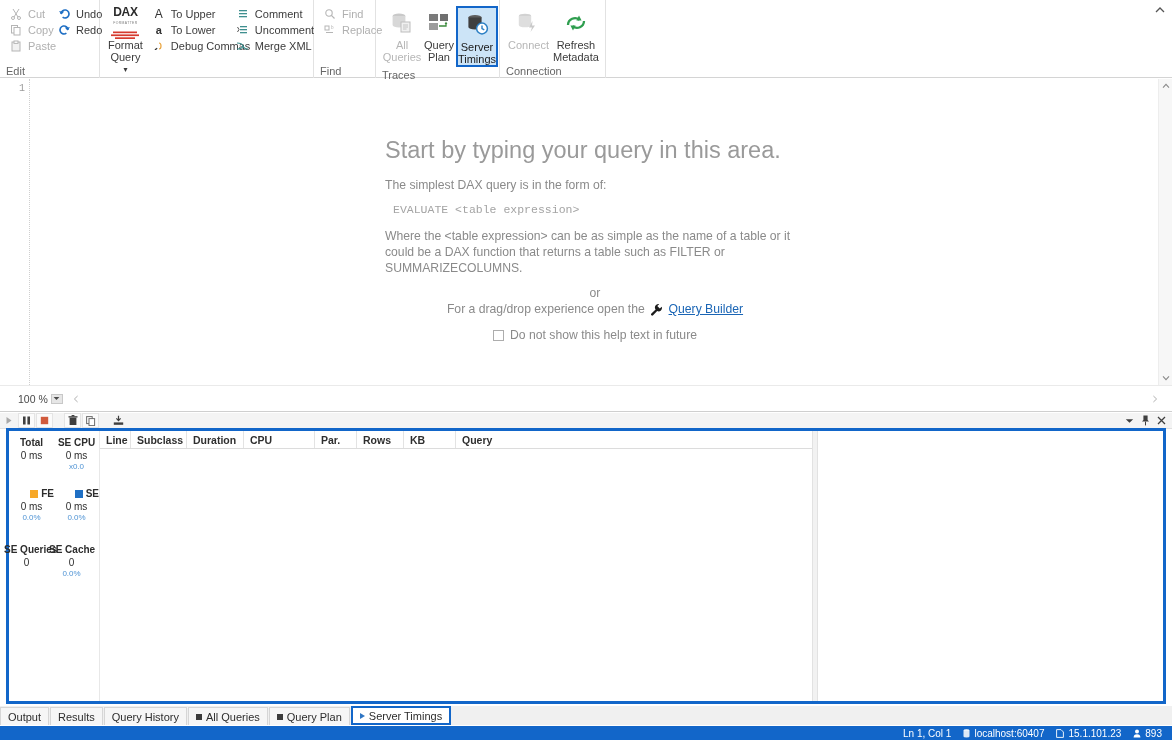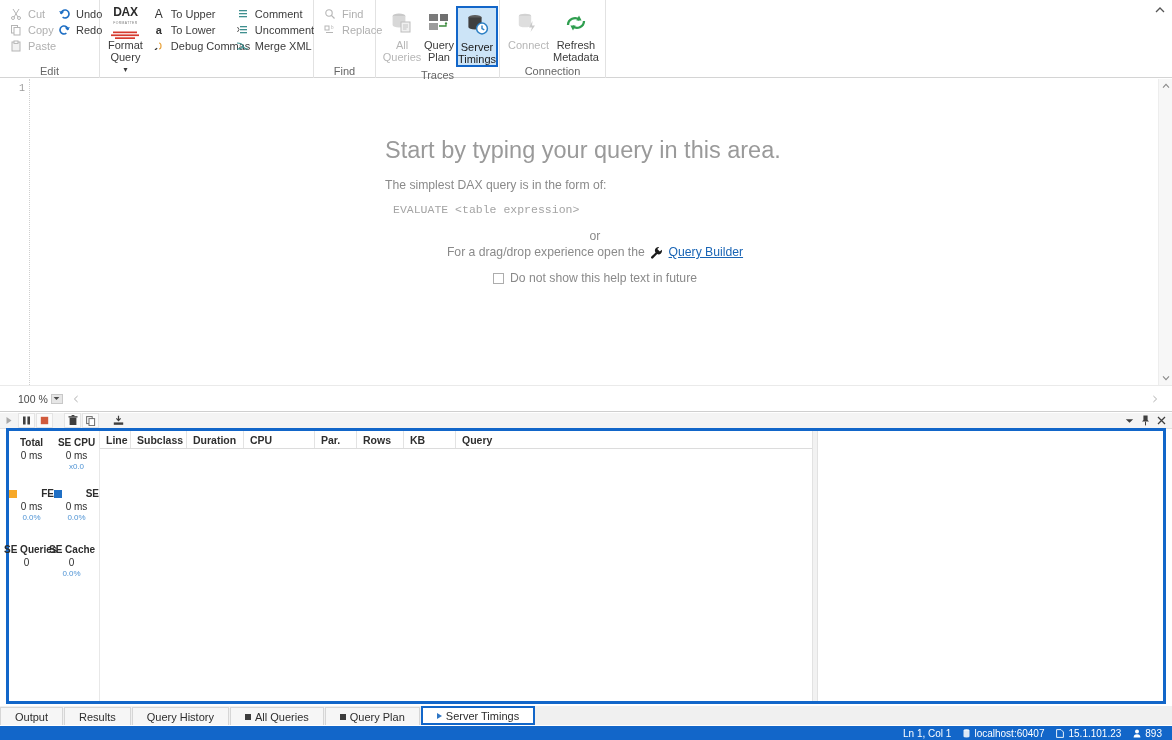--- a/index.html
+++ b/index.html
@@ -24,21 +24,21 @@
   .rgroup {
     position: relative;
     display: flex; flex-direction: column;
     padding: 3px 6px 0 6px;
     border-right: 1px solid #e2e2e2;
     height: 78px;
   }
   .rgroup-body { display: flex; flex: 1 1 auto; align-items: flex-start; padding-top: 3px; }
   .rgroup-label {
     height: 15px; line-height: 15px;
-    text-align: center; font-size: 11px; color: #666;
+    text-align: left; font-size: 11px; color: #666;
     border-top: 1px solid transparent;
   }
 
   
   .cmd-col { display: flex; flex-direction: column; justify-content: flex-start; }
   .cmd-small {
     display: flex; align-items: center; gap: 5px;
     height: 16px; padding: 0 6px 0 3px;
     font-size: 11px; color: #b0b0b0; white-space: nowrap;
   }
@@ -159,21 +159,21 @@
     padding: 6px 0 0 0; background: #fff;
     border-right: 1px solid #e8e8e8;
   }
   .mrow { display: flex; }
   .mcell { width: 45px; text-align: center; }
   .mcell .mt { font-size: 10px; font-weight: bold; color: #2d2d2d; white-space: nowrap; }
   .mcell .mv { font-size: 10px; color: #2d2d2d; margin-top: 2px; }
   .mcell .mp { font-size: 8px; color: #4f93d4; margin-top: 1px; }
   .mrow.g2 { margin-top: 17px; }
   .mrow.g3 { margin-top: 22px; }
-  .swatch-t { display: flex; align-items: center; justify-content: space-between; gap: 3px; }
+  .swatch-t { display: flex; align-items: center; justify-content: flex-end; gap: 3px; }
   .sw { width: 8px; height: 8px; }
   .sw.fe { background: #f7a828; }
   .sw.se { background: #1f6fc4; }
 
   
   .tgrid { position: relative; flex: 0 0 712px; width: 712px; height: 100%; background: #fff; }
   .tgrid-head {
     display: flex; height: 18px; align-items: stretch;
     border-bottom: 1px solid #dcdcdc; background: #fff;
   }
@@ -189,21 +189,21 @@
     background: #f2f2f2; border-left: 1px solid #e2e2e2; border-right: 1px solid #e2e2e2;
   }
   .detail-pane { flex: 1 1 auto; height: 100%; background: #ffffff; }
 
   
   .tabbar {
     position: absolute; left: 0; top: 706px; width: 1172px; height: 19px;
     background: #f0f0f0; display: flex; align-items: flex-end;
   }
   .tab {
-    height: 18px; padding: 0 14px; margin-right: 1px;
+    height: 18px; padding: 0 7px; margin-right: 1px;
     display: flex; align-items: center; gap: 4px;
     background: #f6f6f6; border: 1px solid #d6d6d6; border-bottom: none;
     font-size: 11px; color: #2d2d2d; white-space: nowrap;
   }
   .tab.active {
     background: #ffffff; border: 2px solid #1266c9; height: 19px;
   }
   .tab .sq { width: 6px; height: 6px; background: #3c3c3c; }
   .tab .tri {
     width: 0; height: 0; border-left: 5px solid #2f76c4;
@@ -479,20 +479,21 @@
   <div class="editor-wrap">
     <div class="editor-gutter">
       <span class="gutter-num">1</span>
     </div>
 
     <div class="editor-area">
       <div class="help">
         <h1>Start by typing your query in this area.</h1>
         <p>The simplest DAX query is in the form of:</p>
         <div class="code">EVALUATE &lt;table expression&gt;</div>
+        <p>Where the &lt;table expression&gt; can be as simple as the name of a table or it could be a DAX function that returns a table such as FILTER or SUMMARIZECOLUMNS.</p>
         <div class="center">or</div>
         <div class="center">
           <span>For a drag/drop experience open the</span>
           <span class="wrench">
             <svg width="13" height="13" viewBox="0 0 13 13">
                 <path d="M9.2 1.2 a3.4 3.4 0 0 0 -3.6 5.3 L1.4 10.6 a1.2 1.2 0 0 0 1.7 1.7 L7.2 8.1 a3.4 3.4 0 0 0 4.5 -4.4 L9.8 5.6 L7.3 3.1 Z" fill="#1c1c1c"></path>
               </svg>
           </span>
           <a href="#">Query Builder</a>
         </div>

